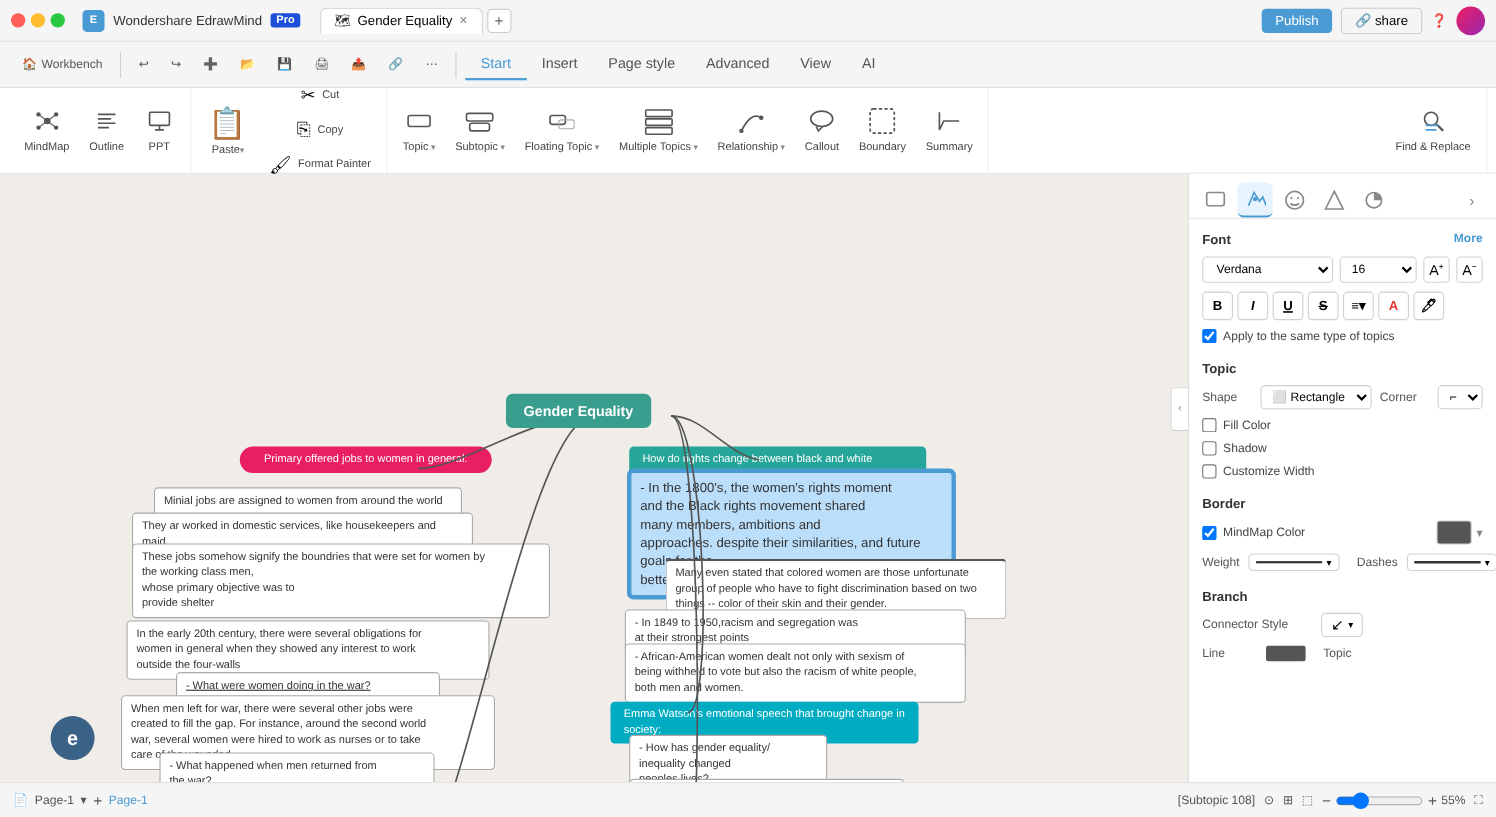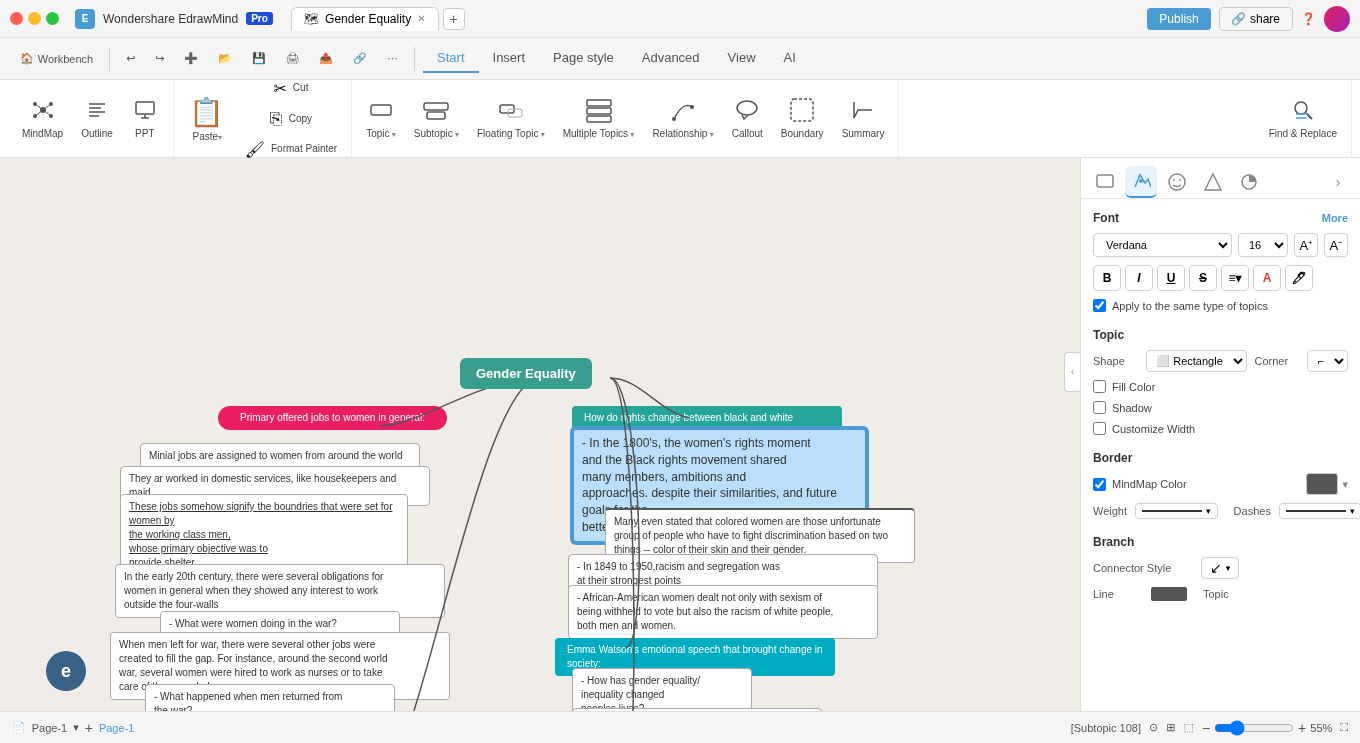--- a/index.html
+++ b/index.html
@@ -167,32 +167,32 @@
       cursor: pointer;
       font-size: 14px;
       color: #888;
     }
     .panel-content {
       flex: 1;
       overflow-y: auto;
       padding: 12px;
     }
     .panel-section { margin-bottom: 16px; }
-    .panel-section-title { font-size: 12px; font-weight: 600; color: #333; margin-bottom: 8px; display: flex; align-items: center; justify-content: space-between; }
+    .panel-section-title { font-size: 12px; font-weight: 600; color: #333; margin-bottom: 8px; display: flex; align-items: flex-start; justify-content: space-between; }
     .font-row { display: flex; align-items: center; gap: 6px; margin-bottom: 8px; }
     .font-select {
       flex: 1;
       border: 1px solid #d0d0d0;
       border-radius: 4px;
       padding: 4px 8px;
       font-size: 11px;
       background: white;
     }
     .size-select {
-      width: 50px;
+      width: 70px;
       border: 1px solid #d0d0d0;
       border-radius: 4px;
       padding: 4px 6px;
       font-size: 11px;
       background: white;
     }
     .size-btn { width: 24px; height: 24px; border: 1px solid #d0d0d0; border-radius: 4px; cursor: pointer; display: flex; align-items: center; justify-content: center; font-size: 13px; background: white; }
     .format-row { display: flex; align-items: center; gap: 4px; margin-bottom: 8px; }
     .fmt-btn { width: 28px; height: 26px; border: 1px solid #d0d0d0; border-radius: 4px; cursor: pointer; display: flex; align-items: center; justify-content: center; font-size: 12px; background: white; font-weight: bold; }
     .fmt-btn.b { font-weight: 900; }
@@ -494,23 +494,23 @@
       <path d="M 610 220 C 640 220 660 255 690 260" stroke="#555" stroke-width="1.5" fill="none"></path>
       <path d="M 610 220 C 640 220 650 490 625 490" stroke="#555" stroke-width="1.5" fill="none"></path>
       <path d="M 610 220 C 640 220 640 665 620 673" stroke="#555" stroke-width="1.5" fill="none"></path>
     </svg>
 
     <div class="mm-root" style="left:460px;top:200px;">Gender Equality</div>
 
     <div class="mm-node pink" style="left:218px;top:248px;padding:5px 22px;font-size:10px;">Primary offered jobs to women in general:</div>
     <div class="mm-node" style="left:140px;top:285px;width:280px;font-size:10px;">Minial jobs are assigned to women from around the world</div>
     <div class="mm-node" style="left:120px;top:308px;width:310px;font-size:10px;">They ar worked in domestic services, like housekeepers and maid.</div>
-    <div class="mm-node" style="left:120px;top:336px;width:288px;font-size:10px;line-height:1.4;text-decoration:underline;">These  jobs somehow signify the boundries that were set for women by<br>the working class men,<br>whose primary objective was to<br>provide shelter</div>
+    <div class="mm-node" style="left:120px;top:336px;width:380px;font-size:10px;line-height:1.4;">These  jobs somehow signify the boundries that were set for women by<br>the working class men,<br>whose primary objective was to<br>provide shelter</div>
     <div class="mm-node" style="left:115px;top:406px;width:330px;font-size:10px;line-height:1.4;">In the early 20th century, there were several obligations for<br>women in general when they showed any interest to work<br>outside the four-walls</div>
-    <div class="mm-node" style="left:160px;top:453px;width:240px;font-size:10px;">- What were women doing in the war?</div>
+    <div class="mm-node" style="left:160px;top:453px;width:240px;font-size:10px;text-decoration:underline;">- What were women doing in the war?</div>
     <div class="mm-node" style="left:110px;top:474px;width:340px;font-size:10px;line-height:1.4;">When men left for war, there were several other jobs were<br>created to fill the gap. For instance, around the second world<br>war, several women were hired to work as nurses or to take<br>care of the wounded.</div>
     <div class="mm-node" style="left:145px;top:526px;width:250px;font-size:10px;">- What happened when men returned from<br>the war?</div>
 
     <div class="mm-node teal" style="left:572px;top:248px;font-size:10px;padding:5px 12px;max-width:270px;">How do rights change between black and white women?</div>
     <div class="mm-node selected" style="left:572px;top:270px;width:295px;font-size:12px;line-height:1.4;background:#bbdefb;border:2px solid #4a9bd4;">- In the 1800's, the women's rights moment<br>and the Black rights movement shared<br>many members, ambitions and<br>approaches. despite their similarities, and future goals for the<br>betterment of the society and women in general.</div>
     <div class="mm-node" style="left:605px;top:350px;width:310px;font-size:10px;line-height:1.4;border-top:2px solid #555;">Many even stated that colored women are those unfortunate<br>group of people who have to fight discrimination based on two<br>things -- color of their skin and their gender.</div>
     <div class="mm-node" style="left:568px;top:396px;width:310px;font-size:10px;line-height:1.4;">- In 1849 to 1950,racism and segregation was<br>at their strongest points</div>
     <div class="mm-node" style="left:568px;top:427px;width:310px;font-size:10px;line-height:1.4;">- African-American women dealt not only with sexism of<br>being withheld to vote but also the racism of white people,<br>both men and women.</div>
     <div class="mm-node blue-teal" style="left:555px;top:480px;font-size:10px;padding:5px 12px;max-width:290px;">Emma Watson's emotional speech that brought change in<br>society:</div>
     <div class="mm-node" style="left:572px;top:510px;width:180px;font-size:10px;line-height:1.4;">- How has gender equality/<br>inequality changed<br>peoples lives?</div>

